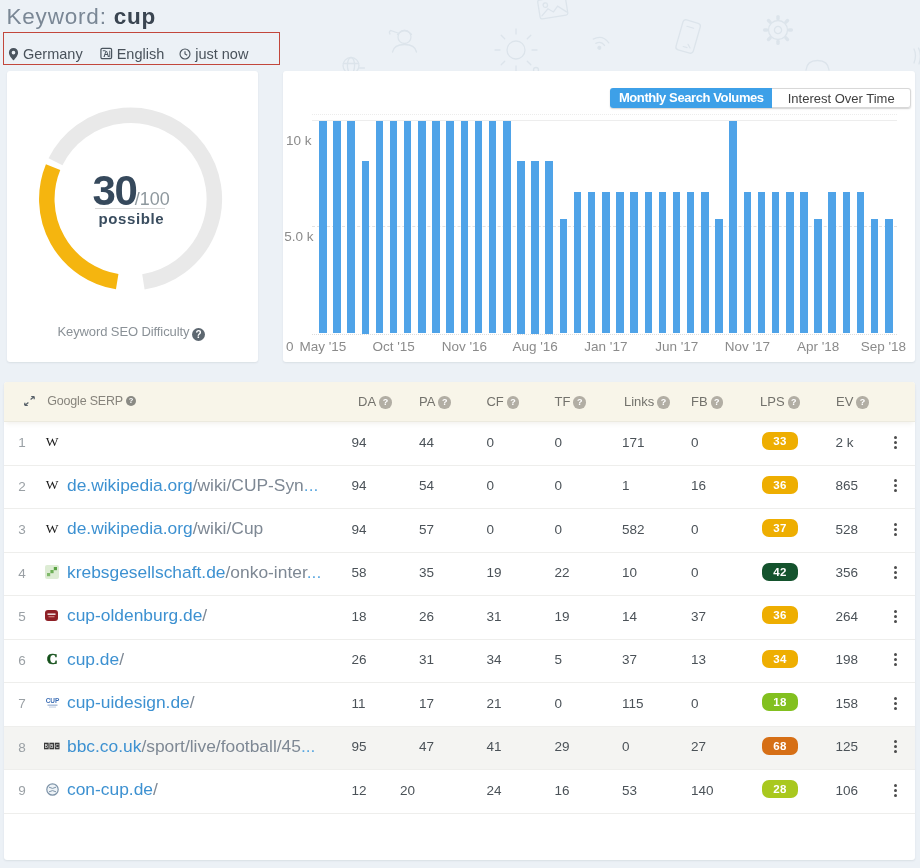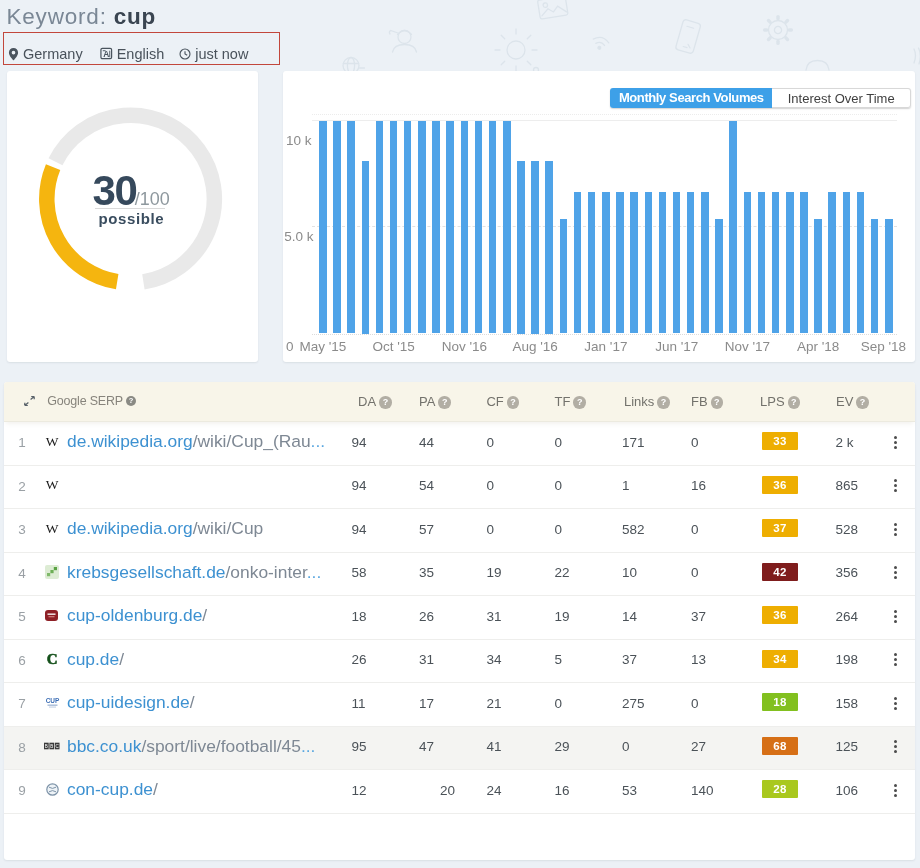--- a/index.html
+++ b/index.html
@@ -34,21 +34,21 @@
 .trow.row-alt { background:#f4f4f2; }
 .rk { position:absolute; left:5px; top:13px; width:16.6px; text-align:right; font-size:13.5px; color:#9aa0a5; }
 .fav { position:absolute; left:38.5px; top:0; height:39px; width:19px; display:flex; align-items:center; justify-content:center; }
 .fv-w { font-family:"Liberation Serif",serif; font-size:13.5px; color:#1a1a1a; }
 .fv-c { font-family:"Liberation Serif",serif; font-size:15px; font-weight:bold; color:#14501a; -webkit-text-stroke:0.6px #14501a; }
 .lnk { position:absolute; left:62.9px; top:9px; font-size:17.4px; white-space:nowrap; }
 .dom { color:#3d91d1; }
 .pth { color:#7e8894; }
 .ell { color:#5aa7e0; }
 .num { position:absolute; top:12.5px; color:#4b5258; }
-.badge { position:absolute; left:757.9px; top:10px; width:36px; height:18px; border-radius:1px; color:#fff; font-size:11.5px; font-weight:bold; letter-spacing:0.3px; text-align:center; line-height:18px; }
+.badge { position:absolute; left:757.9px; top:10px; width:36px; height:18px; border-radius:7px; color:#fff; font-size:11.5px; font-weight:bold; letter-spacing:0.3px; text-align:center; line-height:18px; }
 .ev { left:831.4px; }
 .kebab { position:absolute; left:890.4px; top:13.5px; width:4px; }
 .kebab i { display:block; width:3px; height:3px; border-radius:50%; background:#4c4c4c; margin-bottom:2px; }
 </style></head>
 <body>
 <svg width="920" height="82" style="position:absolute;left:0;top:0" fill="none" stroke="#dce4eb" stroke-width="1.3" stroke-linecap="round">
 
 <circle cx="404.5" cy="37" r="6.5"></circle>
 <path d="M397.5 34.5 Q404.5 26.5 411.5 34.5"></path>
 <path d="M398 33 L390.5 30.5 q-2 1.5 -0.5 3.5"></path>
@@ -118,20 +118,21 @@
 
 <div class="card" id="kd">
 <svg width="251" height="291" style="position:absolute;left:0;top:0">
 <path d="M 48.5 90.7 A 83.8 83.8 0 1 1 136.4 210.8" fill="none" stroke="#e9e9e9" stroke-width="15.5"></path>
 <path d="M 110.2 210.7 A 83.8 83.8 0 0 1 46.1 96.1" fill="none" stroke="#f5b50f" stroke-width="15.5"></path>
 </svg>
 <span class="kd-30">30</span>
     <span class="kd-100">/100</span>
 <div class="kd-line"></div>
 <div class="kd-poss">possible</div>
+<div class="kd-cap">Keyword SEO Difficulty<span class="qm">?</span></div>
 </div>
 
 <div class="card" id="chart">
 <div class="gline" style="top:42.5px;border-top:1px dotted #ececec"></div>
 <div class="gline" style="top:48.5px;border-top:1px solid #ededed"></div>
 <div class="gline" style="top:155.4px;border-top:1px dashed #e2e2e2"></div>
 <div class="gline" style="top:262.5px;border-top:1px dotted #dcdcdc"></div>
 <div class="ylab" style="right:604px;top:61.5px">10 k</div>
 <div class="ylab" style="right:602px;top:158.2px">5.0 k</div>
 <div class="ylab" style="right:622px;top:267.5px">0</div>
@@ -204,40 +205,40 @@
   <span class="hlab" style="left:619.9px">Links<span class="hq">?</span></span>
   <span class="hlab" style="left:686.9px">FB<span class="hq">?</span></span>
   <span class="hlab" style="left:755.9px">LPS<span class="hq">?</span></span>
   <span class="hlab" style="left:831.9px">EV<span class="hq">?</span></span>
 </div>
 <div class="trow">
       <span class="rk">1</span>
       <span class="fav">
         <span class="fv-w">W</span>
       </span>
-      <span class="lnk"><span class="dom">de.wikipedia.org</span><span class="pth">/wiki/Cup_(Rau</span><span class="ell">...</span></span>
       <span class="num" style="left:347.4px">94</span>
       <span class="num" style="left:414.9px">44</span>
       <span class="num" style="left:482.4px">0</span>
       <span class="num" style="left:550.4px">0</span>
       <span class="num" style="left:617.9px">171</span>
       <span class="num" style="left:686.9px">0</span>
       <span class="badge" style="background:#eeae01">33</span>
       <span class="num ev">2 k</span>
       <span class="kebab">
         <i></i>
         <i></i>
         <i></i>
       </span>
     </div>
 <div class="trow">
       <span class="rk">2</span>
       <span class="fav">
         <span class="fv-w">W</span>
       </span>
+      <span class="lnk"><span class="dom">de.wikipedia.org</span><span class="pth">/wiki/CUP-Syn</span><span class="ell">...</span></span>
       <span class="num" style="left:347.4px">94</span>
       <span class="num" style="left:414.9px">54</span>
       <span class="num" style="left:482.4px">0</span>
       <span class="num" style="left:550.4px">0</span>
       <span class="num" style="left:617.9px">1</span>
       <span class="num" style="left:686.9px">16</span>
       <span class="badge" style="background:#eeae01">36</span>
       <span class="num ev">865</span>
       <span class="kebab">
         <i></i>
@@ -275,21 +276,21 @@
           <rect x="8.8" y="2" width="3.2" height="3.2" fill="#5aa344"></rect>
         </svg>
       </span>
       <span class="lnk"><span class="dom">krebsgesellschaft.de</span><span class="pth">/onko-inter</span><span class="ell">...</span></span>
       <span class="num" style="left:347.4px">58</span>
       <span class="num" style="left:414.9px">35</span>
       <span class="num" style="left:482.4px">19</span>
       <span class="num" style="left:550.4px">22</span>
       <span class="num" style="left:617.9px">10</span>
       <span class="num" style="left:686.9px">0</span>
-      <span class="badge" style="background:#7f1d1d">42</span>
+      <span class="badge" style="background:#14532d">42</span>
       <span class="num ev">356</span>
       <span class="kebab">
         <i></i>
         <i></i>
         <i></i>
       </span>
     </div>
 <div class="trow">
       <span class="rk">5</span>
       <span class="fav">
@@ -341,21 +342,21 @@
           <text x="7.5" y="7" font-family="Liberation Sans" font-size="6.5" font-weight="bold" fill="#3c6eb5" text-anchor="middle">CUP</text>
           <rect x="2.5" y="8.6" width="10" height="1.1" fill="#8fa8cc"></rect>
           <rect x="4" y="10.6" width="7" height="0.9" fill="#b6c5dd"></rect>
         </svg>
       </span>
       <span class="lnk"><span class="dom">cup-uidesign.de</span><span class="pth">/</span></span>
       <span class="num" style="left:347.4px">11</span>
       <span class="num" style="left:414.9px">17</span>
       <span class="num" style="left:482.4px">21</span>
       <span class="num" style="left:550.4px">0</span>
-      <span class="num" style="left:617.9px">275</span>
+      <span class="num" style="left:617.9px">115</span>
       <span class="num" style="left:686.9px">0</span>
       <span class="badge" style="background:#82c01f">18</span>
       <span class="num ev">158</span>
       <span class="kebab">
         <i></i>
         <i></i>
         <i></i>
       </span>
     </div>
 <div class="trow row-alt">
@@ -388,21 +389,21 @@
 <div class="trow">
       <span class="rk">9</span>
       <span class="fav">
         <svg width="13" height="13" viewBox="0 0 13 13">
           <circle cx="6.5" cy="6.5" r="5.7" fill="#eef3f7" stroke="#7d93a8" stroke-width="1.2"></circle>
           <path d="M3 4.2 Q6.5 6.6 10 4.2 M3 8.8 Q6.5 6.4 10 8.8" stroke="#7d93a8" stroke-width="1" fill="none"></path>
         </svg>
       </span>
       <span class="lnk"><span class="dom">con-cup.de</span><span class="pth">/</span></span>
       <span class="num" style="left:347.4px">12</span>
-      <span class="num" style="left:436px">20</span>
+      <span class="num" style="left:396px">20</span>
       <span class="num" style="left:482.4px">24</span>
       <span class="num" style="left:550.4px">16</span>
       <span class="num" style="left:617.9px">53</span>
       <span class="num" style="left:686.9px">140</span>
       <span class="badge" style="background:#a9c81e">28</span>
       <span class="num ev">106</span>
       <span class="kebab">
         <i></i>
         <i></i>
         <i></i>

